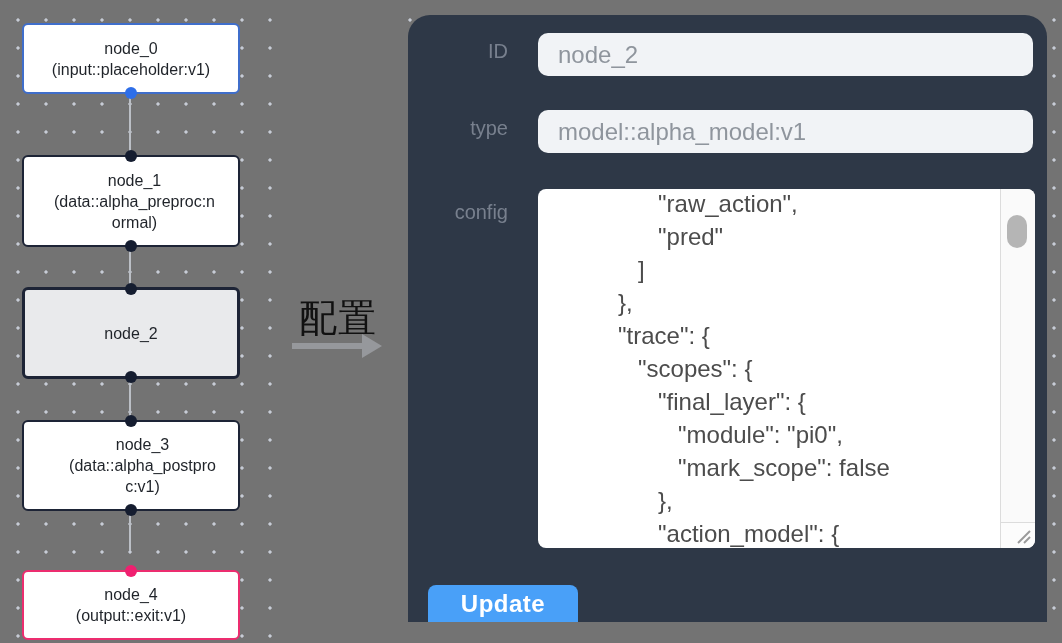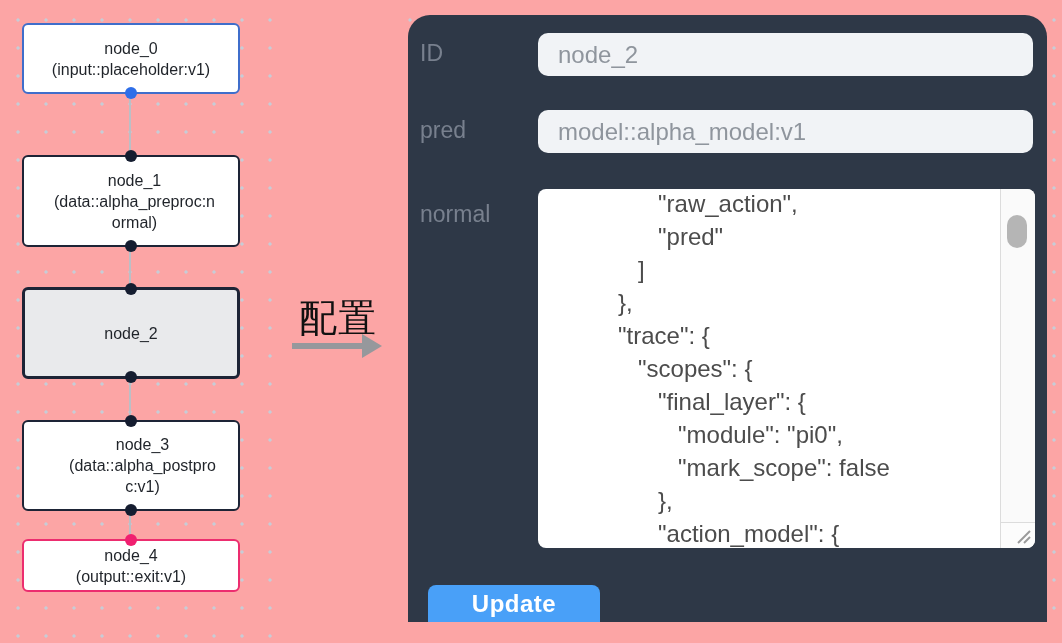--- a/index.html
+++ b/index.html
@@ -1,18 +1,18 @@
 <!DOCTYPE html>
 <html style="--panel-bg: #2e3847; --button-blue: #49a0f8; --accent-blue: #3f6ecb; --accent-pink: #ec2d6f; --port-blue: #2e6ee8; --port-pink: #f02070; --label-gray: #78808e; --node-border: #1d2436; --grid-dot: #c7ccd6; --arrow-gray: #96989c;"><head>
 <meta charset="utf-8">
 <style>
   * { margin:0; padding:0; box-sizing:border-box; }
   html,body { width:1062px; height:643px; background:#ffffff; overflow:hidden;
               font-family:"Liberation Sans", sans-serif; }
-  .stage { position:relative; width:1062px; height:643px; background:#fca5a5;text-decoration:underline; }
+  .stage { position:relative; width:1062px; height:643px; background:#737373;text-decoration:underline; }
 
   
   .dotzone {
     position:absolute;
     background-image: radial-gradient(circle, var(--grid-dot,#c7ccd6) 1.5px, transparent 1.7px);
     background-size: 28px 28px;
     background-position: 4px 6px;
   }
   .flow-canvas { left:0; top:0; width:282px; height:643px; }
   .panel-zone  { left:392px; top:0; width:670px; height:630px; }
@@ -23,21 +23,21 @@
     background:#ffffff; border:2px solid var(--node-border,#1d2436); border-radius:6px;
     display:flex; flex-direction:column; align-items:center; justify-content:center;
     padding:0 21px; text-align:center;
     font-size:16px; line-height:21px; color:#1f2329;
   }
   .flow-node .node-sub { word-break:break-all; }
   .n0 { top:23px;  height:71px; border-color:var(--accent-blue,#3f6ecb); }
   .n1 { top:155px; height:92px;padding-left:28px; }
   .n2 { top:287px; height:92px; border-width:3px; background:#e9eaec; }
   .n3 { top:420px; height:91px;padding-left:44px; }
-  .n4 { top:539px; height:53px; border-color:var(--accent-pink,#ec2d6f); }
+  .n4 { top:570px; height:70px; border-color:var(--accent-pink,#ec2d6f); }
 
   .port { position:absolute; width:12px; height:12px; border-radius:50%;
           left:50%; transform:translateX(-50%); background:#151d30; }
   .port-top    { top:-7px; }
   .port-bottom { bottom:-7px; }
   .port-blue { background:var(--port-blue,#2e6ee8); }
   .port-pink { background:var(--port-pink,#f02070); }
 
   .edge { position:absolute; left:129px; width:2px; background:#bbbfc6; }
   .e0 { top:94px;  height:61px; }
@@ -51,22 +51,22 @@
                font-size:38px; font-weight:500; color:#111; letter-spacing:1px; }
   .arrow-shaft { position:absolute; left:12px; top:343px; width:70px; height:6px;
                  background:var(--arrow-gray,#96989c); }
   .arrow-head  { position:absolute; left:82px; top:334px; width:0; height:0;
                  border-left:20px solid var(--arrow-gray,#96989c);
                  border-top:12px solid transparent; border-bottom:12px solid transparent; }
 
   
   .panel { position:absolute; left:408px; top:15px; width:639px; height:607px;
            background:var(--panel-bg,#2e3847); border-radius:22px 22px 0 0; overflow:hidden; }
-  .form-label { position:absolute; left:12px; width:88px; text-align:left;
-                font-size:23px; color:var(--label-gray,#78808e); }
+  .form-label { position:absolute; left:12px; width:88px; text-align:right;
+                font-size:20px; color:var(--label-gray,#78808e); }
   .lbl-id     { top:25px; }
   .lbl-type   { top:102px; }
   .lbl-config { top:186px; }
 
   .field { position:absolute; left:130px; width:495px; height:43px;
            background:#f1f3f6; border:none; border-radius:10px; outline:none;
            font-family:"Liberation Sans", sans-serif;
            font-size:24px; color:#8f959d; padding:0 20px; }
   .field-id   { top:18px; }
   .field-type { top:95px; }
@@ -78,21 +78,21 @@
   .cfg-line { white-space:pre; font-size:24px; line-height:33px; color:#4c4c4c; }
 
   .sb-track { position:absolute; right:0; top:0; width:35px; height:333px;
               background:#fafafa; border-left:1px solid #dcdcdc; }
   .sb-thumb { position:absolute; left:6px; top:26px; width:20px; height:33px;
               background:#b5b5b5; border-radius:10px; }
   .resize-corner { position:absolute; right:0; bottom:0; width:35px; height:26px;
                    background:#fcfcfc; border-left:1px solid #dcdcdc; border-top:1px solid #dcdcdc; }
   .resize-corner svg { position:absolute; right:3px; bottom:3px; }
 
-  .update-btn { position:absolute; left:20px; top:570px; width:172px; height:37px;
+  .update-btn { position:absolute; left:20px; top:570px; width:150px; height:37px;
                 background:var(--button-blue,#49a0f8); color:#ffffff; border:none;
                 border-radius:8px 8px 0 0; font-family:"Liberation Sans", sans-serif;
                 font-size:24px; font-weight:600; letter-spacing:0.5px; cursor:pointer; }
 </style>
 </head>
 <body>
 
 <div class="stage">
 
   <div class="flow-canvas dotzone">
@@ -139,24 +139,24 @@
     <div class="arrow-shaft"></div>
     <div class="arrow-head"></div>
   </div>
 
   <div class="panel-zone dotzone">
   </div>
   <div class="panel">
     <div class="form-label lbl-id">ID</div>
     <input class="field field-id" value="node_2" style="">
 
-    <div class="form-label lbl-type">pred</div>
+    <div class="form-label lbl-type">type</div>
     <input class="field field-type" value="model::alpha_model:v1" style="">
 
-    <div class="form-label lbl-config">normal</div>
+    <div class="form-label lbl-config">config</div>
     <div class="config-box">
       <div class="config-lines">
         <div class="cfg-line">               "raw_action",</div>
         <div class="cfg-line">               "pred"</div>
         <div class="cfg-line">            ]</div>
         <div class="cfg-line">         },</div>
         <div class="cfg-line">         "trace": {</div>
         <div class="cfg-line">            "scopes": {</div>
         <div class="cfg-line">               "final_layer": {</div>
         <div class="cfg-line">                  "module": "pi0",</div>

